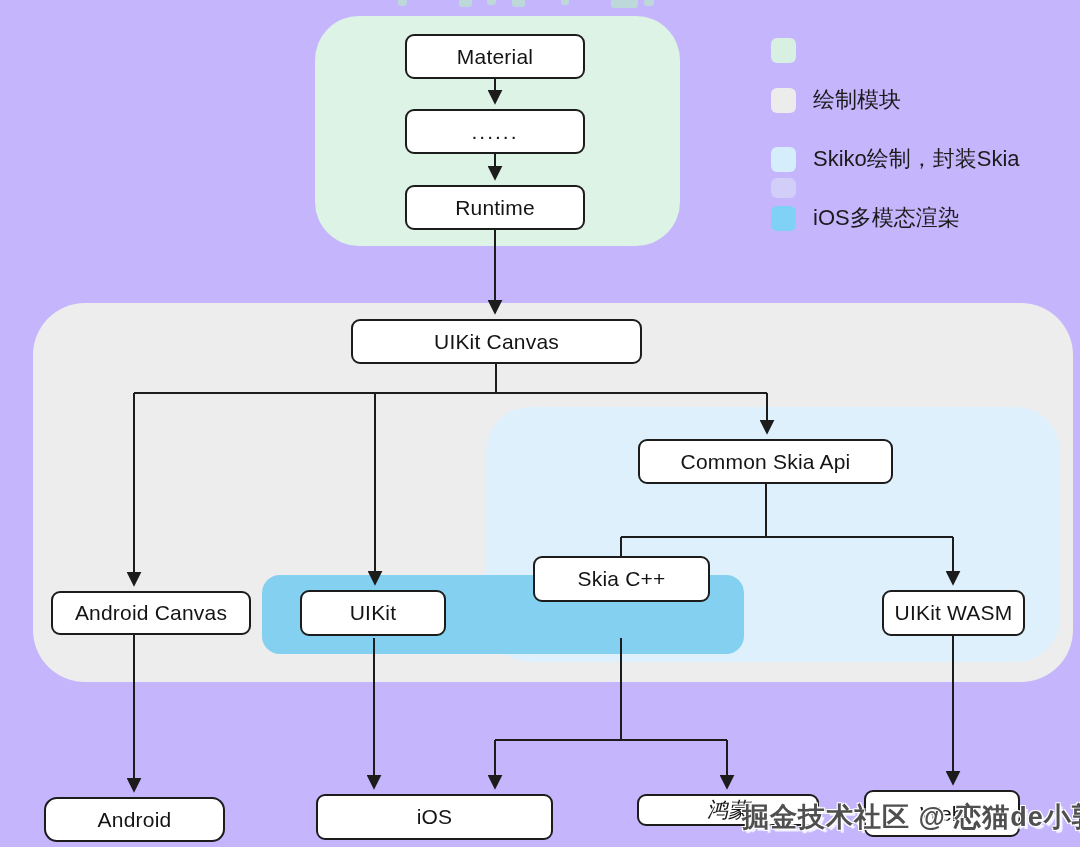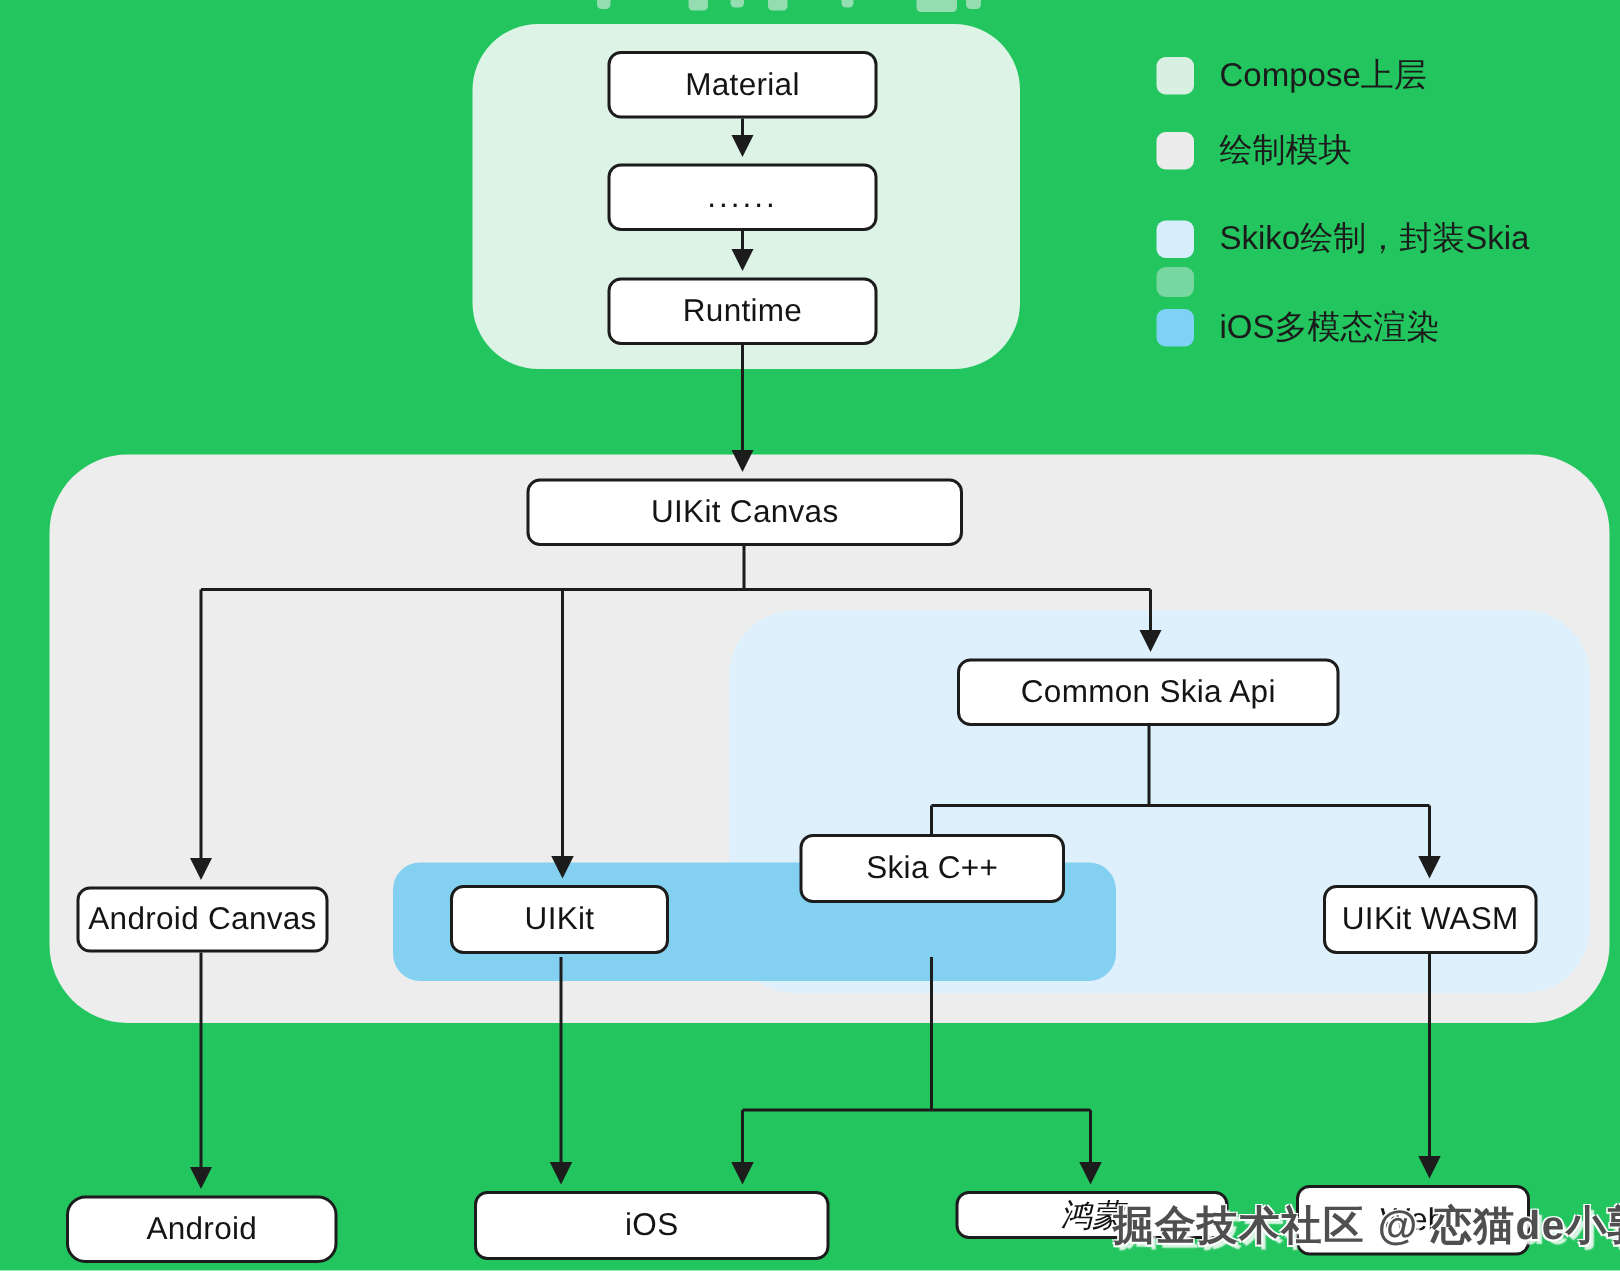--- a/index.html
+++ b/index.html
@@ -1,19 +1,19 @@
 <!DOCTYPE html>
 <html><head>
 <meta charset="utf-8">
 <style>
   html,body{margin:0;padding:0;background:#ffffff;}
   #stage{
     position:relative;
     width:1080px;height:847px;
-    background:#22c55e;
+    background:#c4b5fd;
     font-family:"Liberation Sans","DejaVu Sans",sans-serif;
     overflow:hidden;
   }
   
   .region{position:absolute;}
   .r-compose  {left:315px;top:16px; width:365px;height:230px;border-radius:44px;}
   .r-draw     {left:33px; top:303px;width:1040px;height:379px;border-radius:52px;}
   .r-skiko    {left:486px;top:407px;width:574px;height:255px;border-radius:44px;}
   .r-iosmulti {left:262px;top:575px;width:482px;height:79px;border-radius:18px;}
 
@@ -28,21 +28,21 @@
     border-radius:9px;
     display:flex;align-items:center;justify-content:center;
     font-size:21px;color:#141414;letter-spacing:.2px;
     box-sizing:border-box;
   }
   .n-material       {left:405px;top:34px; width:180px;height:45px;}
   .n-dots           {left:405px;top:109px;width:180px;height:45px;letter-spacing:2px;}
   .n-runtime        {left:405px;top:185px;width:180px;height:45px;}
   .n-common-canvas  {left:351px;top:319px;width:291px;height:45px;}
   .n-common-skia-api{left:638px;top:439px;width:255px;height:45px;}
-  .n-android-canvas {left:51px; top:591px;width:168px;height:44px;}
+  .n-android-canvas {left:51px; top:591px;width:200px;height:44px;}
   .n-uikit          {left:300px;top:590px;width:146px;height:46px;}
   .n-skia-cpp       {left:533px;top:556px;width:177px;height:46px;}
   .n-skia-wasm      {left:882px;top:590px;width:143px;height:46px;}
   .n-android        {left:44px; top:797px;width:181px;height:45px;border-radius:13px;}
   .n-ios            {left:316px;top:794px;width:237px;height:46px;}
   .n-harmony        {left:637px;top:794px;width:182px;height:32px;font-style:italic;}
   .n-web            {left:864px;top:790px;width:156px;height:47px;}
 
   
   .legend-row{
@@ -122,21 +122,20 @@
   <div class="node n-uikit">UIKit</div>
   <div class="node n-skia-cpp">Skia C++</div>
   <div class="node n-skia-wasm">UIKit WASM</div>
   <div class="node n-android">Android</div>
   <div class="node n-ios">iOS</div>
   <div class="node n-harmony">鸿蒙</div>
   <div class="node n-web">Web</div>
 
   <div class="legend-row lg-1">
     <div class="swatch" style="background-color: rgb(216, 240, 226);"></div>
-    <span class="legend-label">Compose上层</span>
   </div>
   <div class="legend-row lg-2">
     <div class="swatch" style="background-color: rgb(236, 236, 236);"></div>
     <span class="legend-label">绘制模块</span>
   </div>
   <div class="legend-row lg-3">
     <div class="swatch" style="background-color: rgb(214, 237, 251);"></div>
     <span class="legend-label">Skiko绘制，封装Skia</span>
   </div>
   <div class="swatch-faint"></div>

